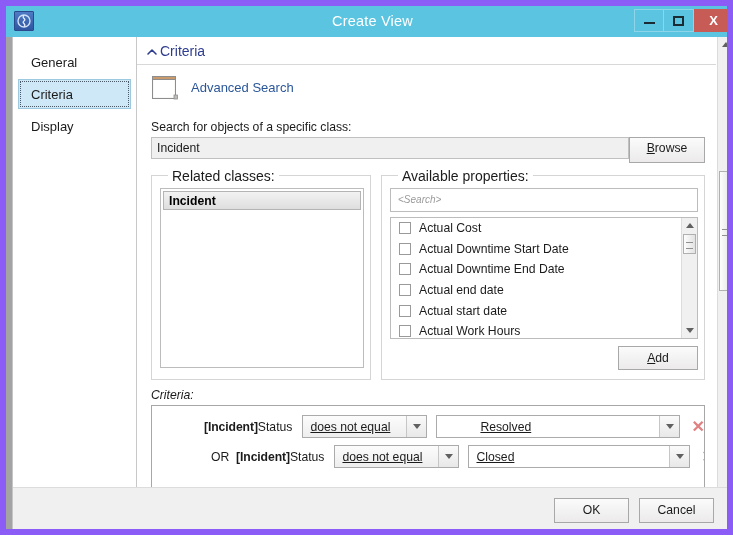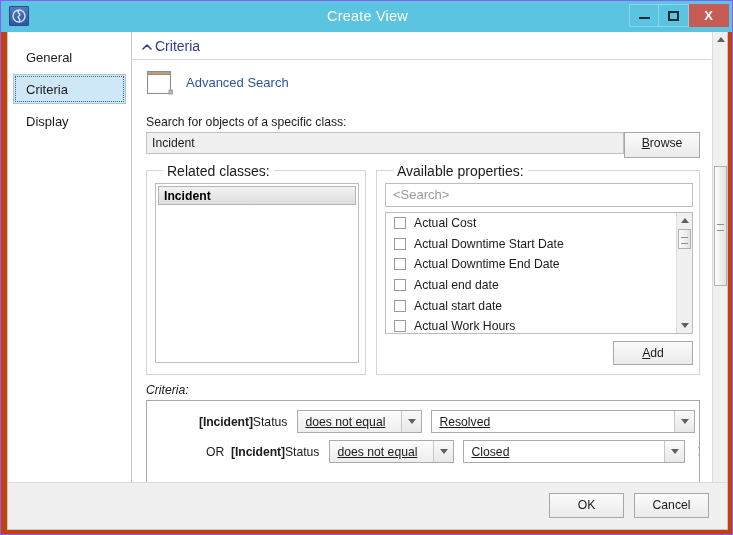--- a/index.html
+++ b/index.html
@@ -14,22 +14,22 @@
     color: #1b1b1b;
     -webkit-font-smoothing: antialiased;
   }
 
   
   .window {
     position: relative;
     width: 733px;
     height: 535px;
     box-sizing: border-box;
-    background: #c2410c;
-    border: 1px solid #8b5cf6;
+    background: #a3a3a3;
+    border: 6px solid #8b5cf6;
     overflow: hidden;
   }
 
   
   .titlebar {
     position: absolute;
     left: 0; top: 0;
     width: 733px;
     height: 31px;
     background: #5bc4e0;
@@ -266,21 +266,22 @@
   }
 
   .searchbox {
     position: absolute;
     box-sizing: border-box;
     background: #ffffff;
     border: 1px solid #bcbcbc;
     height: 24px;
     line-height: 22px;
     padding-left: 7px;
-    font-size: 13px;
+    font-size: 10px;
+    font-style: italic;
     color: #9a9a9a;
     overflow: hidden;
   }
 
   .proplist {
     position: absolute;
     box-sizing: border-box;
     background: #ffffff;
     border: 1px solid #bcbcbc;
     overflow: hidden;
@@ -540,21 +541,21 @@
         <div class="criteria-panel" style="left:14px; top:340px; width:554px; height:105px;">
 
           <div class="crit-row" style="left:9px; top:8px;">
             <span class="crit-prefix"><span class="obj">[Incident]</span><span>Status</span></span>
             <div class="combo" style="width:125px; margin-left:10px;">
               <span class="cv">does not equal</span>
               <span class="arrowbtn">
                   <span class="tri dn"></span>
                 </span>
             </div>
-            <div class="combo value" style="width:264px; margin-left:9px;">
+            <div class="combo value" style="width:244px; margin-left:9px;padding-left:36px;">
               <span class="cv">Resolved</span>
               <span class="arrowbtn">
                   <span class="tri dn"></span>
                 </span>
             </div>
             <span class="delx" style="margin-left:11px;">✕</span>
           </div>
 
           <div class="crit-row" style="left:16px; top:38px;">
             <span class="crit-prefix"><span>OR</span>&nbsp;&nbsp;<span class="obj">[Incident]</span><span>Status</span></span>

